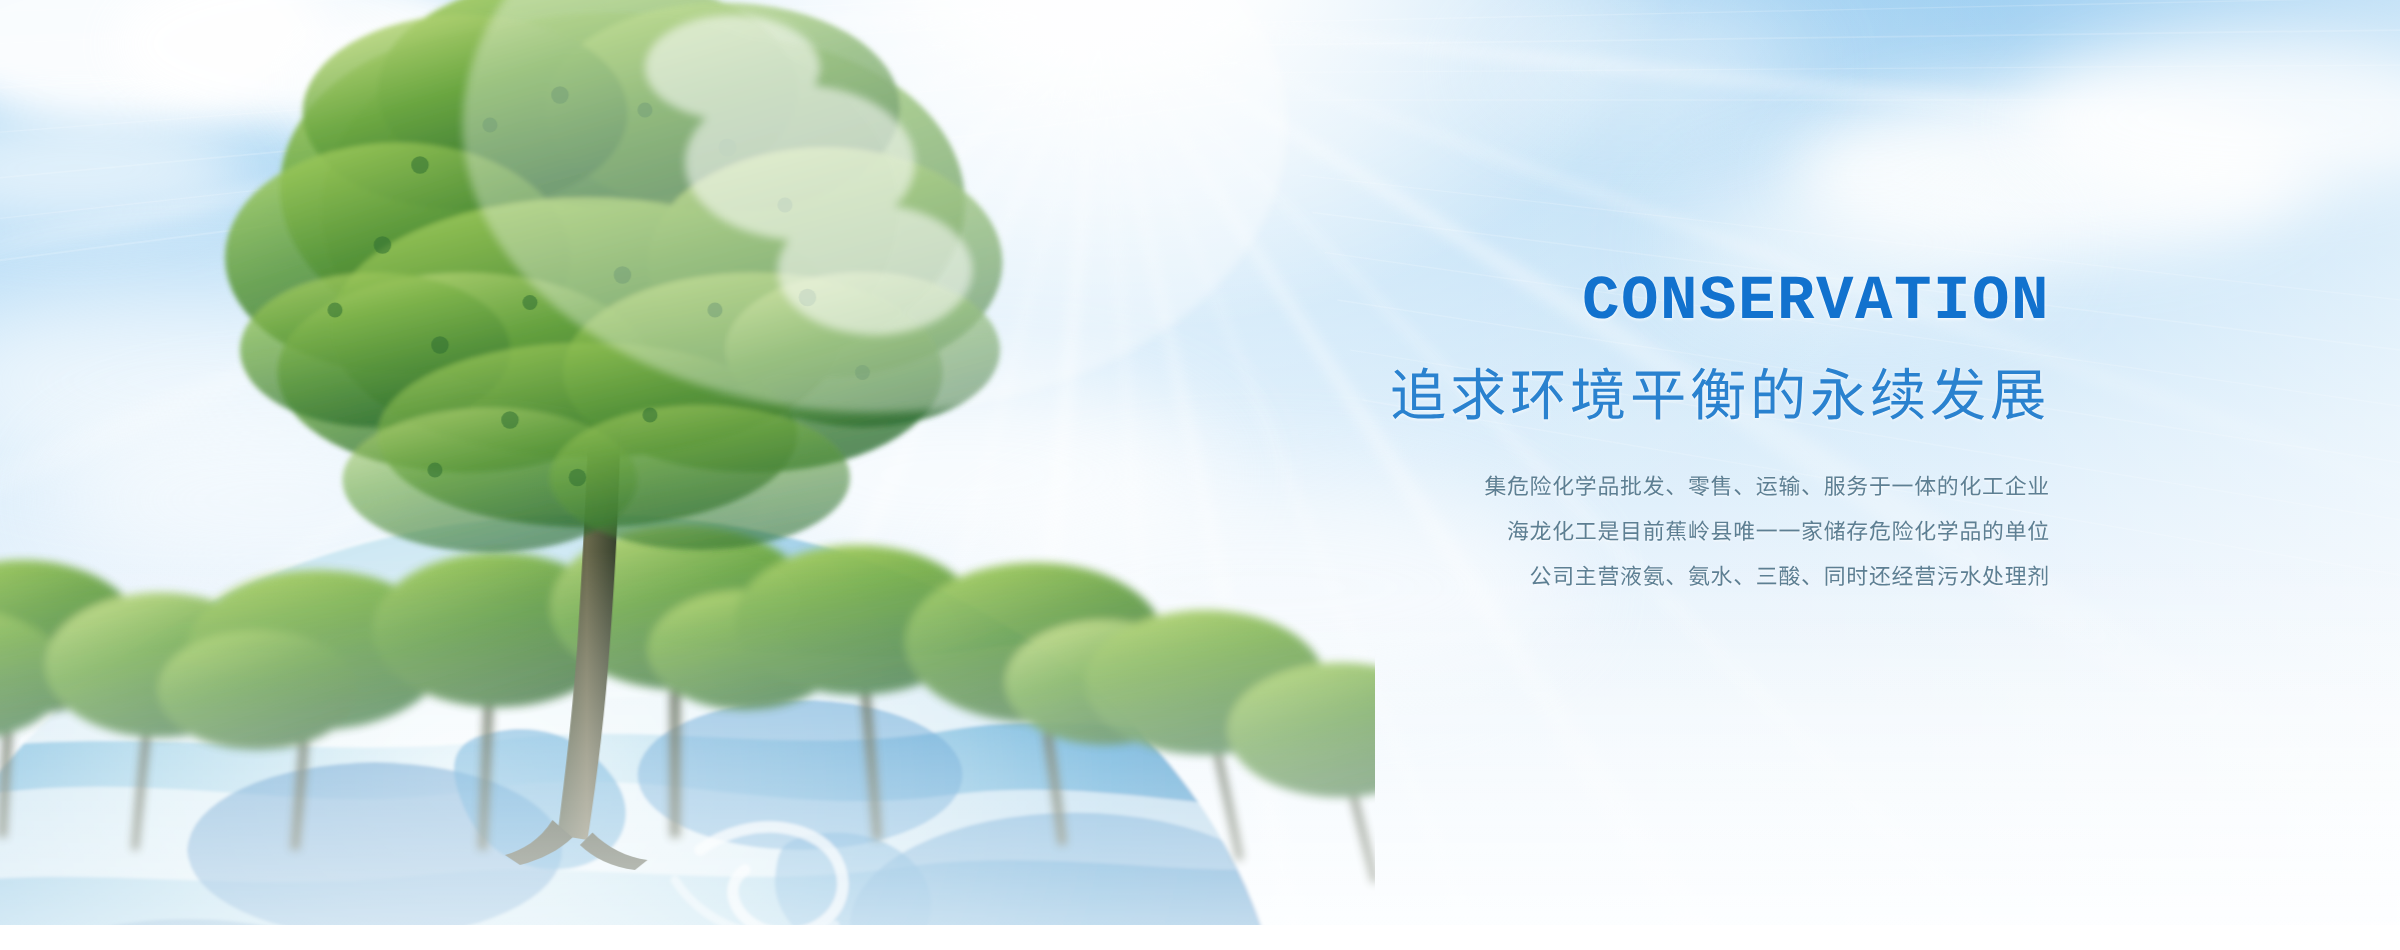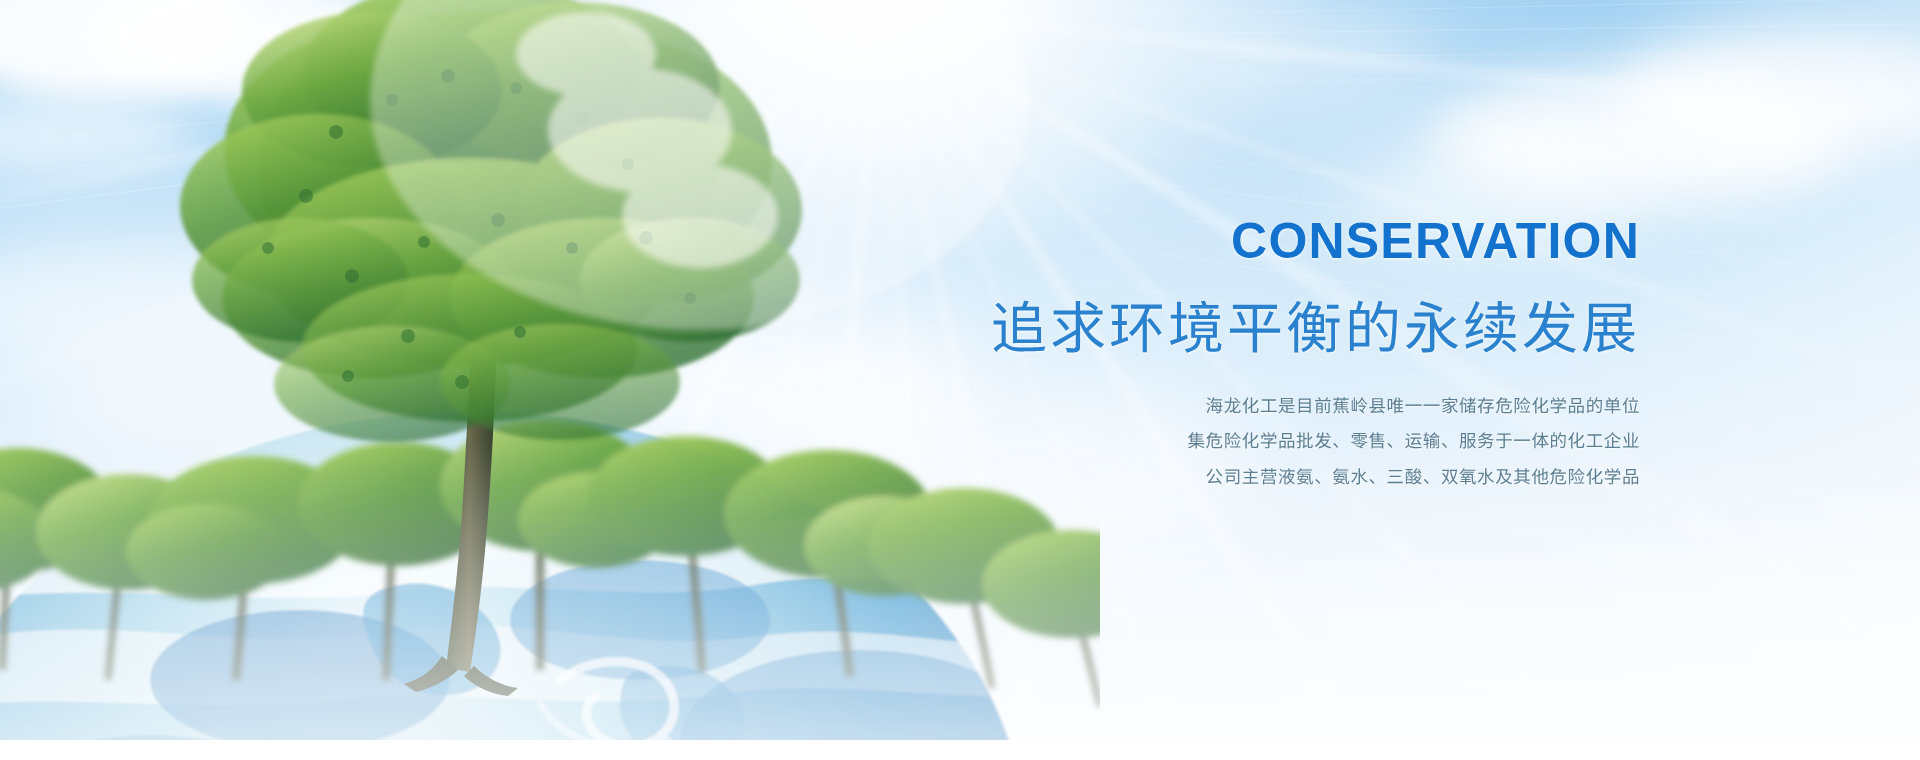--- a/index.html
+++ b/index.html
@@ -11,20 +11,21 @@
     width:1920px;height:740px;
     overflow:hidden;
     background:linear-gradient(180deg,
         #8cc6ef 0%,
         #a6d4f3 14%,
         #bfe0f7 30%,
         #d6ebfa 46%,
         #e6f2fc 62%,
         #eff7fd 78%,
         #f4fafe 100%);
+    font-family:Liberation Mono, monospace;
   }
 
   
   .sky-glow{
     position:absolute;inset:0;
     background:
       radial-gradient(ellipse 620px 420px at 46% -6%, rgba(255,255,255,1) 0%, rgba(255,255,255,.92) 22%, rgba(255,255,255,.55) 48%, rgba(255,255,255,0) 74%),
       radial-gradient(ellipse 1100px 700px at 44% 2%, rgba(255,255,255,.75) 0%, rgba(255,255,255,.30) 40%, rgba(255,255,255,0) 70%);
     pointer-events:none;
   }
@@ -65,21 +66,21 @@
     font-size:50px;
     line-height:1.42;
     letter-spacing:1.2px;
     color:#1272ce;
     text-shadow:0 1px 3px rgba(255,255,255,.85);
     margin:0;
   }
   .headline .line2{display:block;}
   .tagline{
     margin:14px 0 0 0;
-    font-size:56px;
+    font-size:45px;
     line-height:1.35;
     letter-spacing:3px;
     font-weight:400;
     color:#2a82cf;
     text-shadow:0 1px 3px rgba(255,255,255,.8);
   }
   .desc{
     margin:22px 0 0 0;
     font-size:17.5px;
     line-height:2.05;
@@ -391,19 +392,19 @@
   </svg>
 
   <div class="haze-bottom"></div>
 
   <div class="copy">
     <h1 class="headline">
       <span>CONSERVATION</span>
     </h1>
     <div class="tagline">追求环境平衡的永续发展</div>
     <div class="desc">
+      <p>集危险化学品批发、零售、运输、服务于一体的化工企业</p>
       <p>海龙化工是目前蕉岭县唯一一家储存危险化学品的单位</p>
-      <p>集危险化学品批发、零售、运输、服务于一体的化工企业</p>
-      <p>公司主营液氨、氨水、三酸、双氧水及其他危险化学品</p>
+      <p>公司主营液氨、氨水、三酸、同时还经营污水处理剂</p>
     </div>
   </div>
 
 </div>
 
 </body></html>

